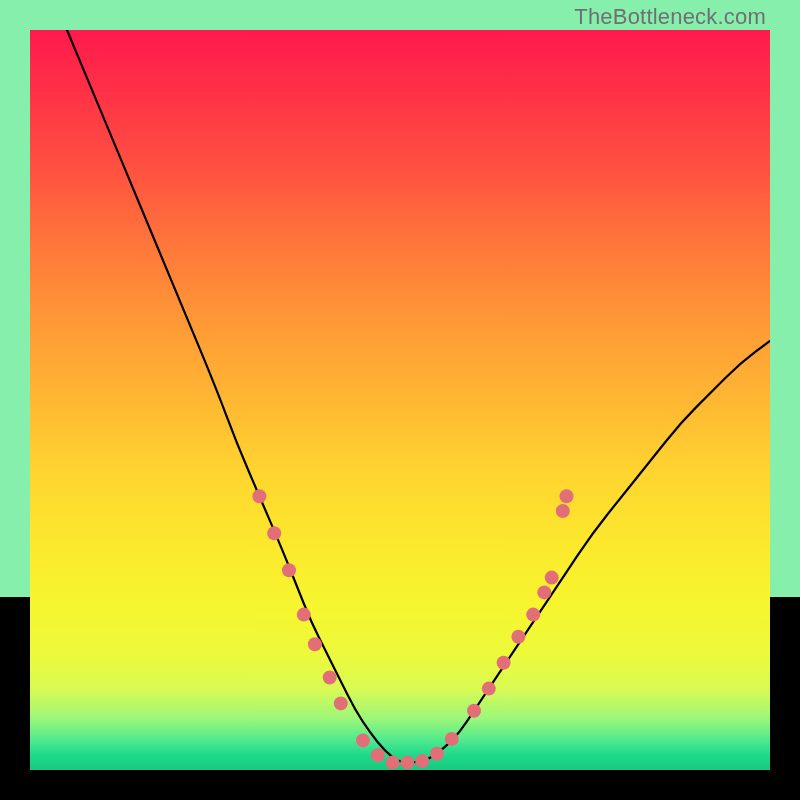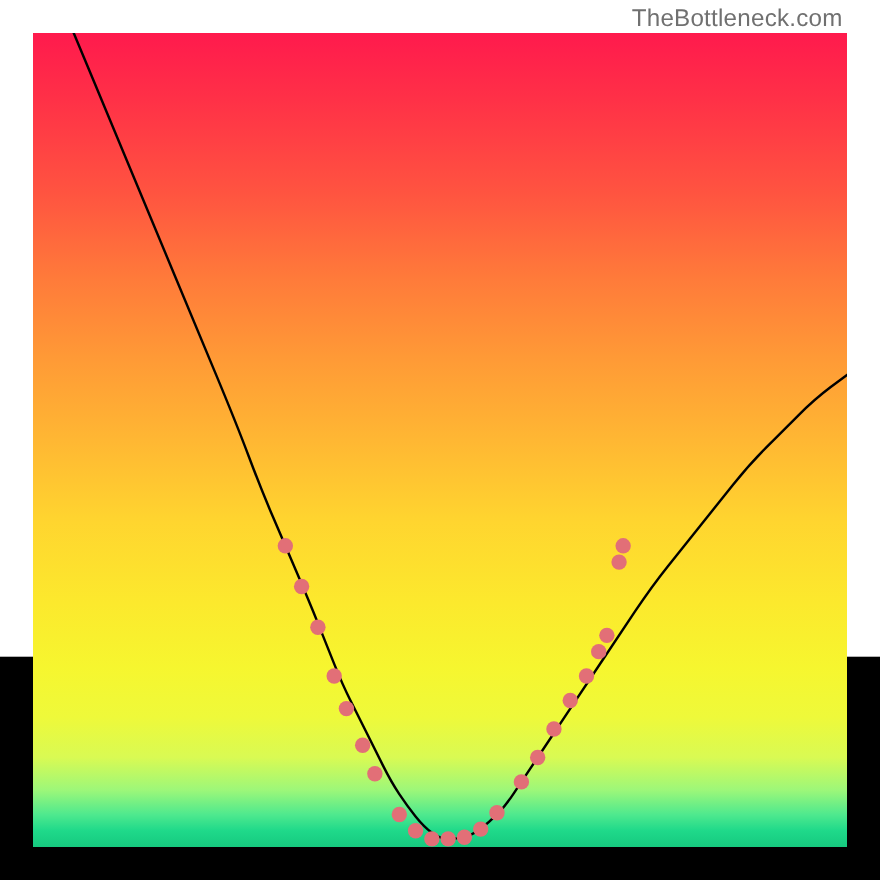--- a/index.html
+++ b/index.html
@@ -10,21 +10,21 @@
     overflow: hidden;
     background: #000;
     font-family: Arial, Helvetica, sans-serif;
   }
   .frame {
     position: absolute;
     top: 0;
     left: 0;
     width: 800px;
     height: 597px;
-    background: #ffffff;
+    background: #86efac;
   }
   .plot-area {
     position: absolute;
     top: 30px;
     left: 30px;
     width: 740px;
     height: 740px;
     overflow: hidden;
   }
   .gradient {

